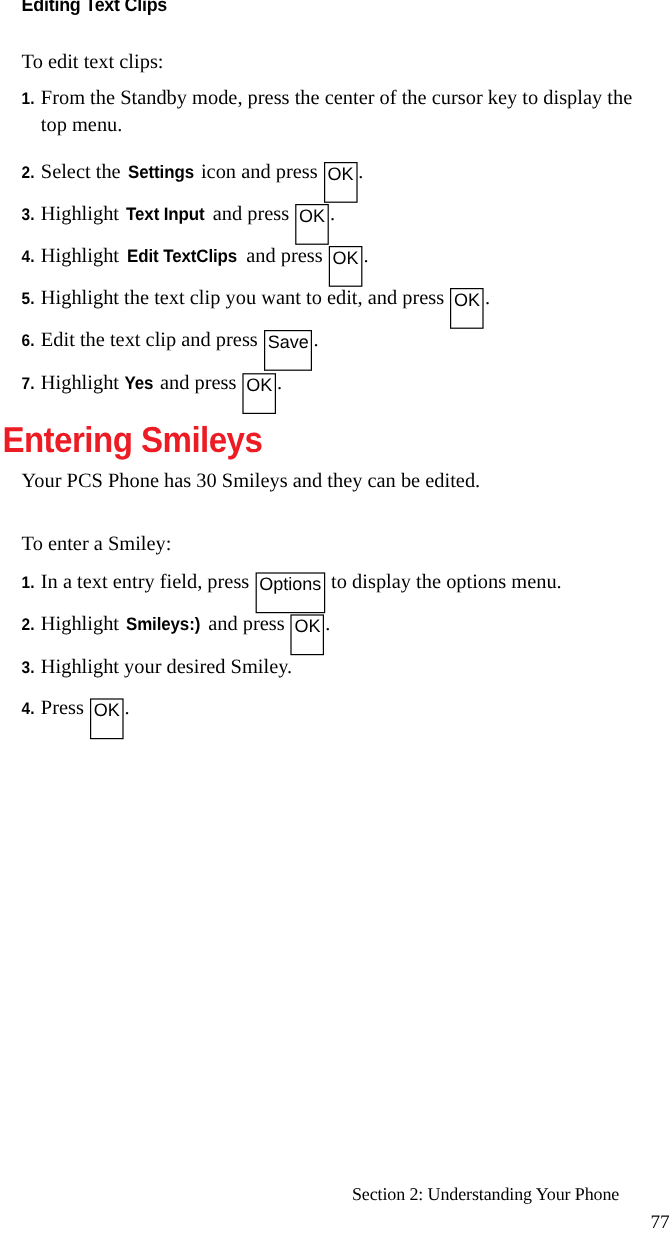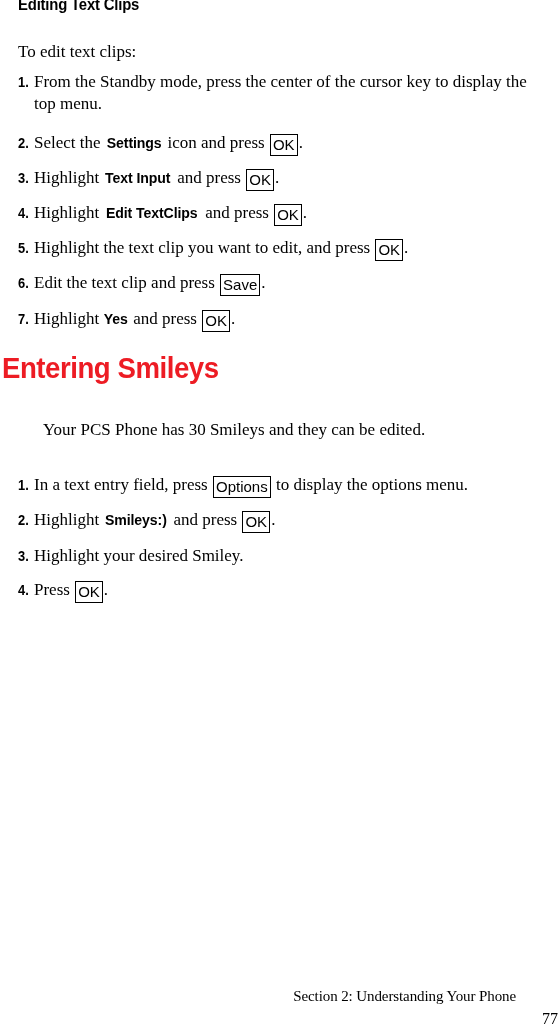--- a/index.html
+++ b/index.html
@@ -98,21 +98,21 @@
   }
 
   
   .key {
     display: inline-block;
     border: 1.5px solid #000;
     font-family: "Liberation Sans", sans-serif;
     font-weight: normal;
     font-size: 15px;
     line-height: 15px;
-    padding: 2px 2px 3px 2px;
+    padding: 2px 2px 15px 2px;
     margin: 0 1px;
     vertical-align: -2px;
     background: #fff;
     color: #000;
     white-space: nowrap;
   }
   .footer-line1 {
     position: absolute;
     right: 44px;
     top: 988px;
@@ -180,22 +180,23 @@
     <span class="txt nowrap"><span>Edit the text clip and press </span><span class="key">Save</span><span>.</span></span>
   </div>
 
   <div class="step" style="top:308px;">
     <span class="num">7.</span>
     <span class="txt nowrap"><span>Highlight </span><b class="term">Yes</b><span> and press </span><span class="key">OK</span><span>.</span></span>
   </div>
 
   <div class="h-main" style="top:351px; color:#ED1C24;">Entering Smileys</div>
 
-  <div class="para" style="top:419px;margin-left:25px;">Your PCS Phone has 30 Smileys and they can be edited.</div>
-
+  <div class="para" style="top:390px;">Your PCS Phone has 30 Smileys and they can be edited.</div>
+
+  <div class="para" style="top:442px;">To enter a Smiley:</div>
 
   <div class="step" style="top:474px;">
     <span class="num">1.</span>
     <span class="txt nowrap"><span>In a text entry field, press </span><span class="key">Options</span><span> to display the options menu.</span></span>
   </div>
 
   <div class="step" style="top:509px;">
     <span class="num">2.</span>
     <span class="txt nowrap"><span>Highlight </span><b class="term">Smileys:)</b><span> and press </span><span class="key">OK</span><span>.</span></span>
   </div>

